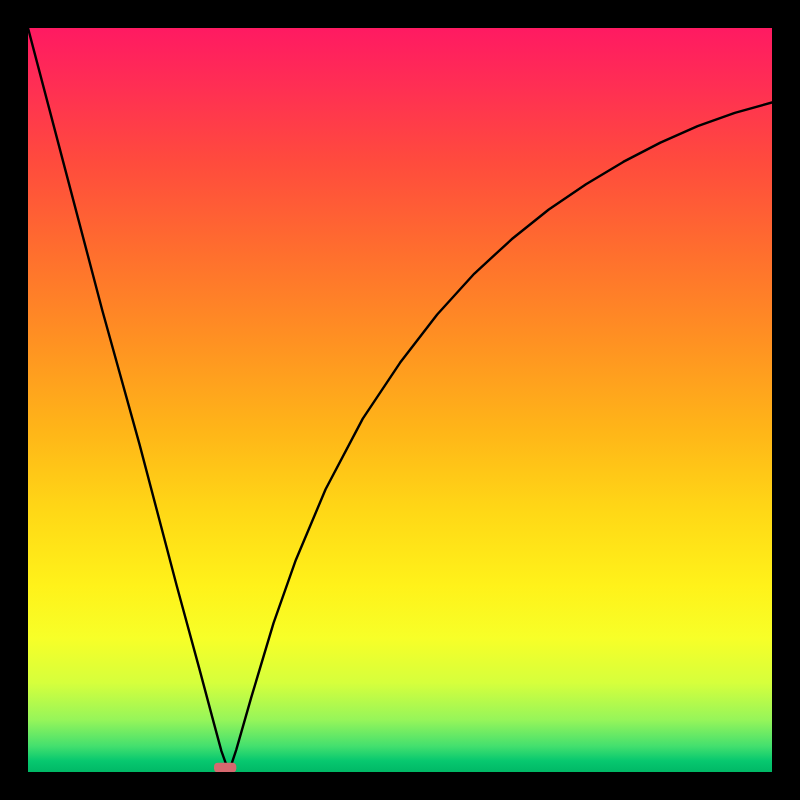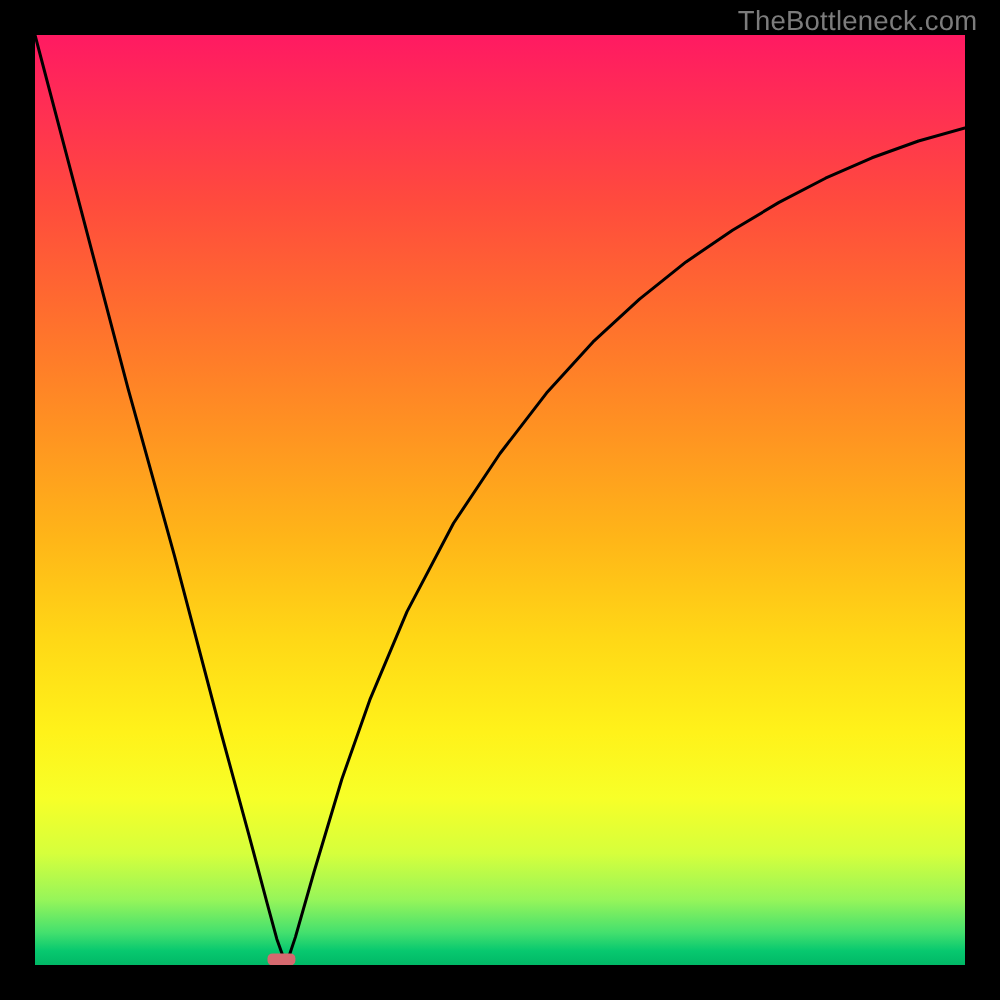--- a/index.html
+++ b/index.html
@@ -73,14 +73,13 @@
 <body>
 
 <div class="frame">
   <div class="plot-area">
     <div class="gradient"></div>
     <svg class="svg-layer" viewBox="0 0 744 744" preserveAspectRatio="none">
       <path fill="none" stroke="#000000" stroke-width="2.4" stroke-linecap="round" stroke-linejoin="round" d="M0.00 0.00 L37.20 141.36 L74.40 282.72 L111.60 416.64 L148.80 558.00 L171.12 639.84 L186.00 695.64 L193.44 723.17 L200.88 744.00 L208.32 721.68 L223.20 669.60 L245.52 595.20 L267.84 531.96 L297.60 461.28 L334.80 390.60 L372.00 334.80 L409.20 286.44 L446.40 245.52 L483.60 211.30 L520.80 181.54 L558.00 156.24 L595.20 133.92 L632.40 114.58 L669.60 98.21 L706.80 84.82 L744.00 74.40"></path>
       <rect rx="4" ry="4" fill="#d6696f" stroke="none" x="186.00" y="734.70" width="22.32" height="9.67"></rect>
     </svg>
   </div>
-  <div class="attribution">TheBottleneck.com</div>
 </div>
 
 </body></html>

